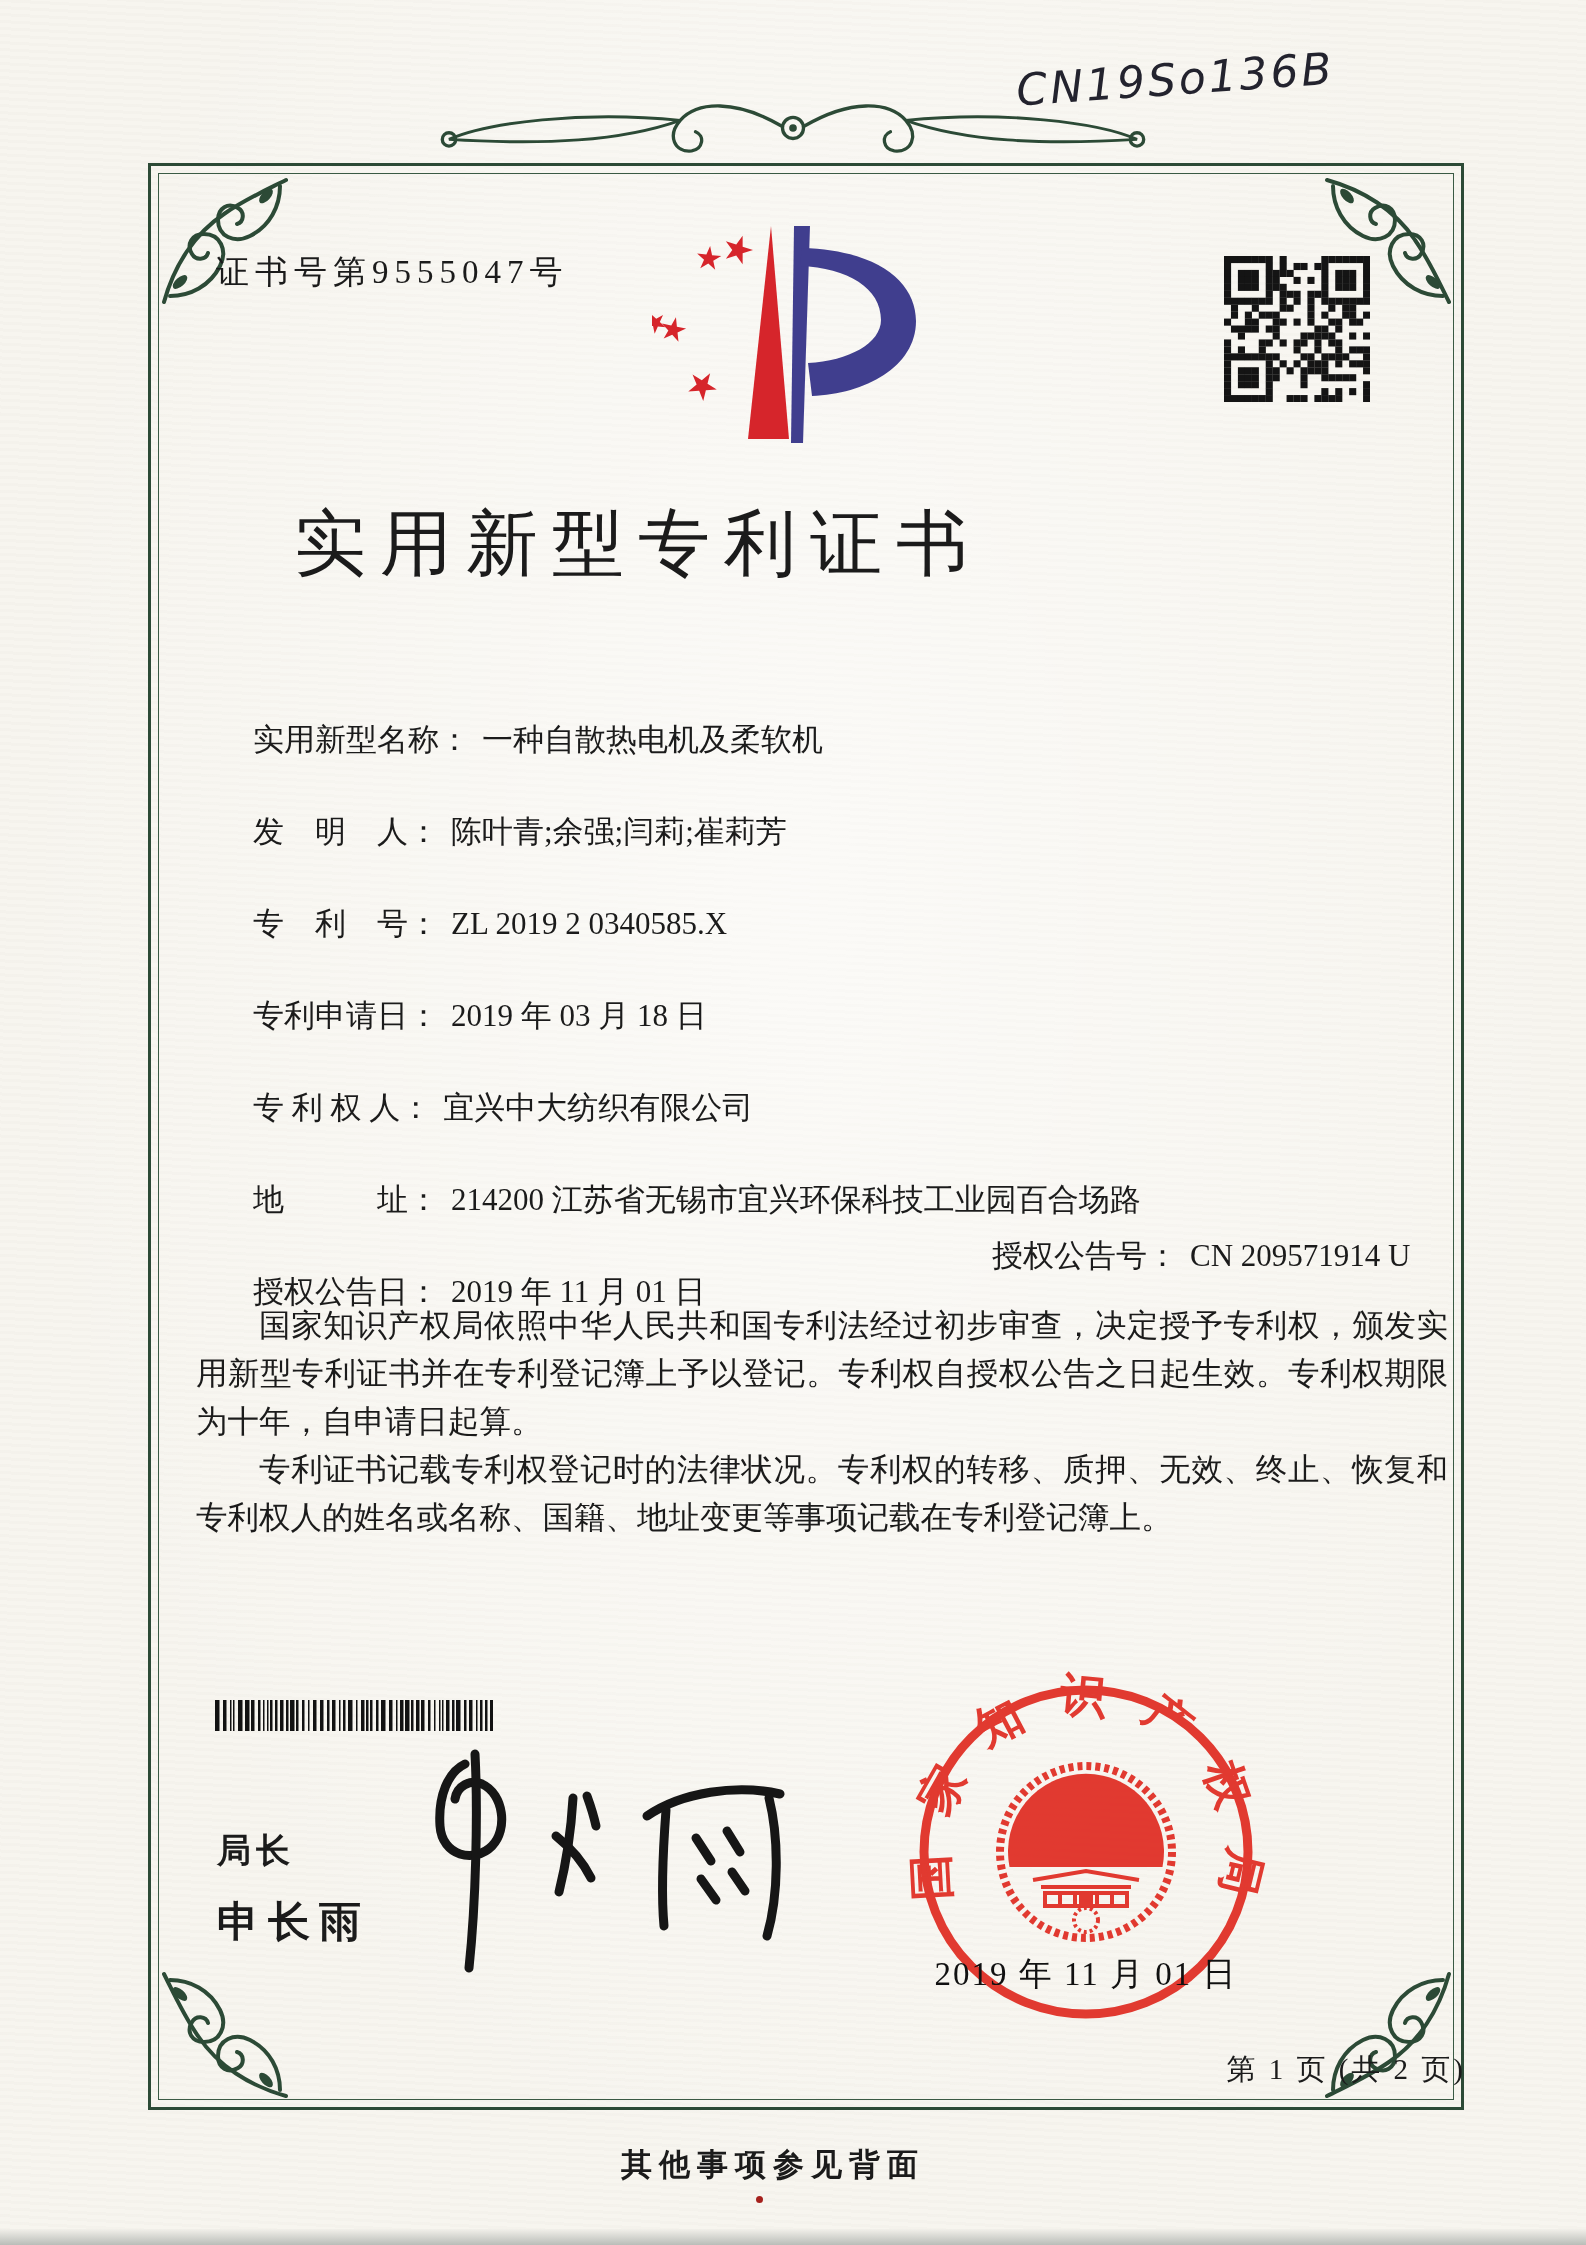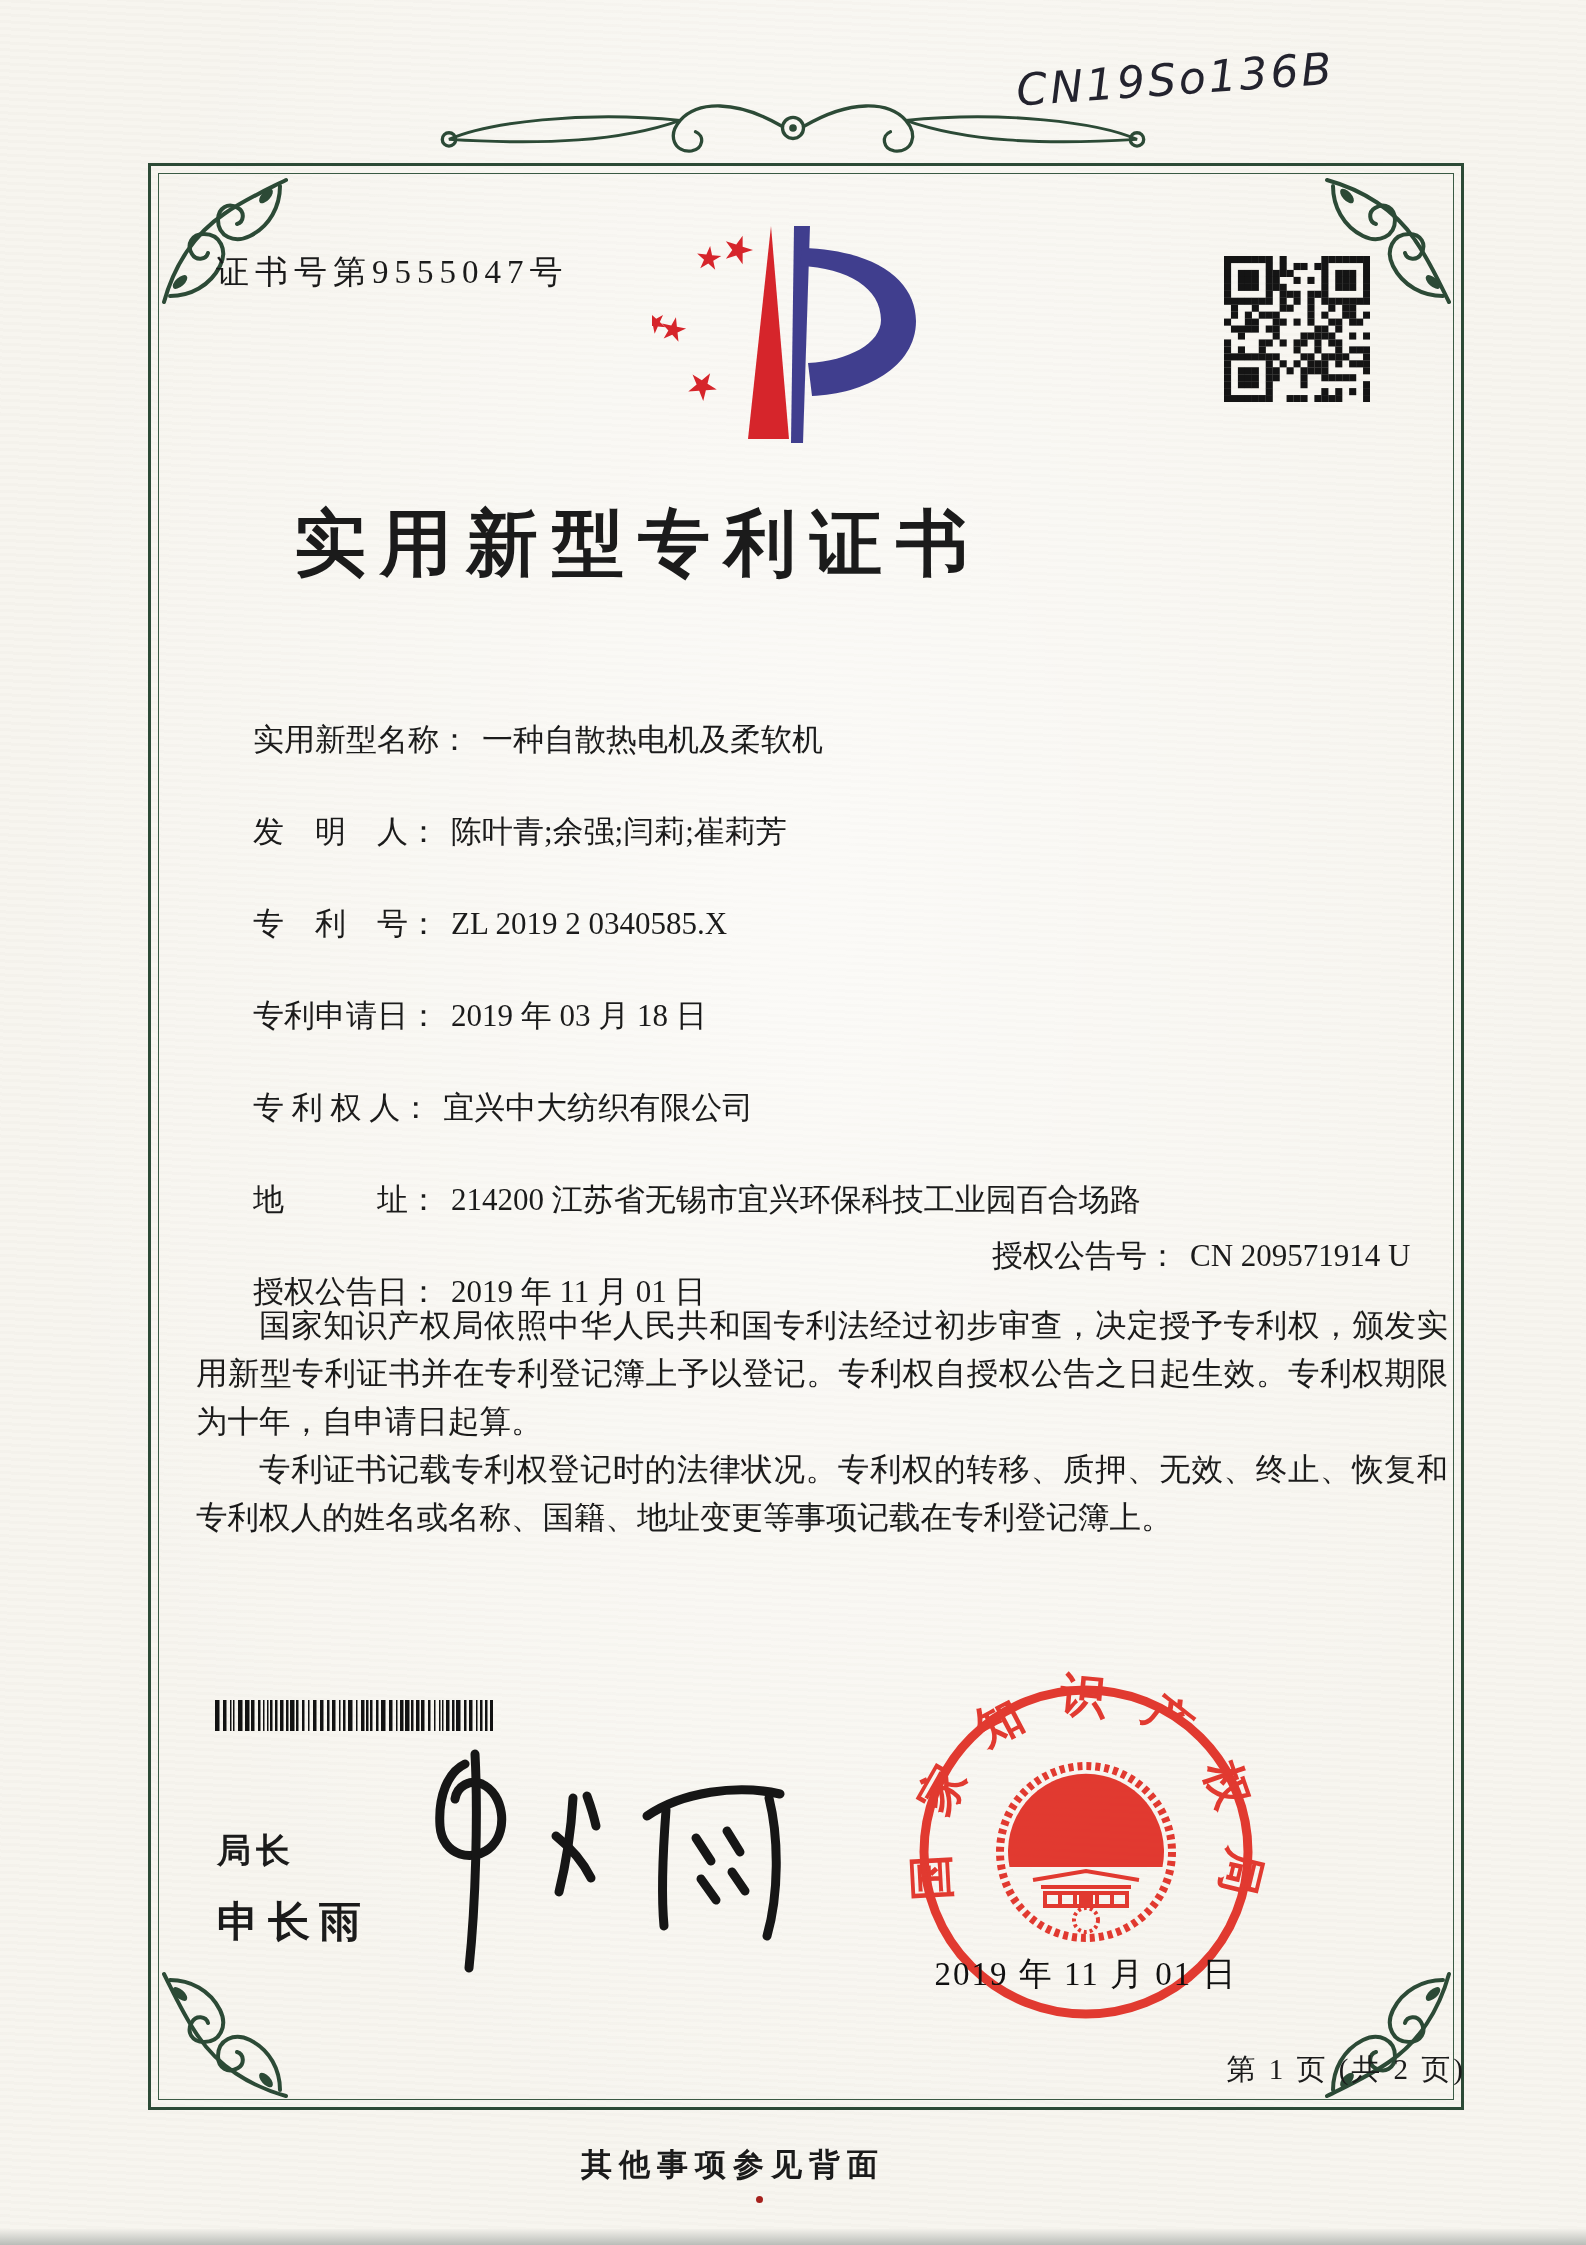--- a/index.html
+++ b/index.html
@@ -26,21 +26,21 @@
   .corner.bl{left:150px;top:1960px;transform:rotate(270deg);}
   .topband{position:absolute;left:393px;top:84px;width:800px;height:86px;}
   
   .handwriting{position:absolute;left:1016px;top:50px;width:420px;
     font-family:"DejaVu Sans",sans-serif;font-style:italic;
     font-size:44px;color:#23232e;transform:rotate(-4deg);letter-spacing:3px;}
   .cert-no{position:absolute;left:216px;top:250px;font-size:33px;letter-spacing:6px;}
   .logo{position:absolute;left:652px;top:220px;width:270px;height:232px;}
   .qr{position:absolute;left:1224px;top:256px;width:146px;height:146px;}
   .title{position:absolute;left:0;top:496px;width:1276px;margin:0;text-align:center;
-    font-size:72px;font-weight:700;letter-spacing:14px;}
+    font-size:72px;font-weight:400;letter-spacing:14px;}
   
   .row{position:absolute;left:222px;font-size:31px;white-space:pre;}
   .row .val{margin-left:12px;}
   .grant2{position:absolute;left:770px;top:0;font-size:31px;white-space:pre;}
   
   .paras{position:absolute;left:196px;top:1302px;width:1252px;
     font-size:31.5px;line-height:48px;text-align:justify;}
   .paras p{margin:0;text-indent:2em;}
   
   .barcode{position:absolute;left:215px;top:1700px;width:278px;height:31px;}
@@ -48,21 +48,21 @@
     font-family:"Liberation Sans","DejaVu Sans",sans-serif;letter-spacing:5px;}
   .director-name{position:absolute;left:217px;top:1894px;font-size:42px;font-weight:700;
     font-family:"Liberation Sans","DejaVu Sans",sans-serif;letter-spacing:9px;}
   .signature{position:absolute;left:380px;top:1742px;width:430px;height:240px;}
   .seal{position:absolute;left:905px;top:1671px;width:362px;height:362px;opacity:.93;}
   .seal-date{position:absolute;left:905px;top:1952px;width:362px;text-align:center;
     font-size:33px;letter-spacing:2px;color:#111;z-index:5;}
   .page-indicator{position:absolute;left:0;top:2050px;width:1466px;text-align:right;
     font-size:29px;letter-spacing:3px;}
   .back-note{position:absolute;left:0;top:2144px;width:1466px;text-align:center;
-    font-size:31px;font-weight:600;letter-spacing:7px;}
+    font-size:31px;font-weight:600;letter-spacing:7px;padding-left:40px;}
   .red-dot{position:absolute;left:756px;top:2196px;width:7px;height:7px;border-radius:50%;
     background:#a5201c;}
 </style>
 </head>
 <body>
 
 <div class="page">
 
   <svg width="0" height="0" style="position:absolute">
     <defs>

